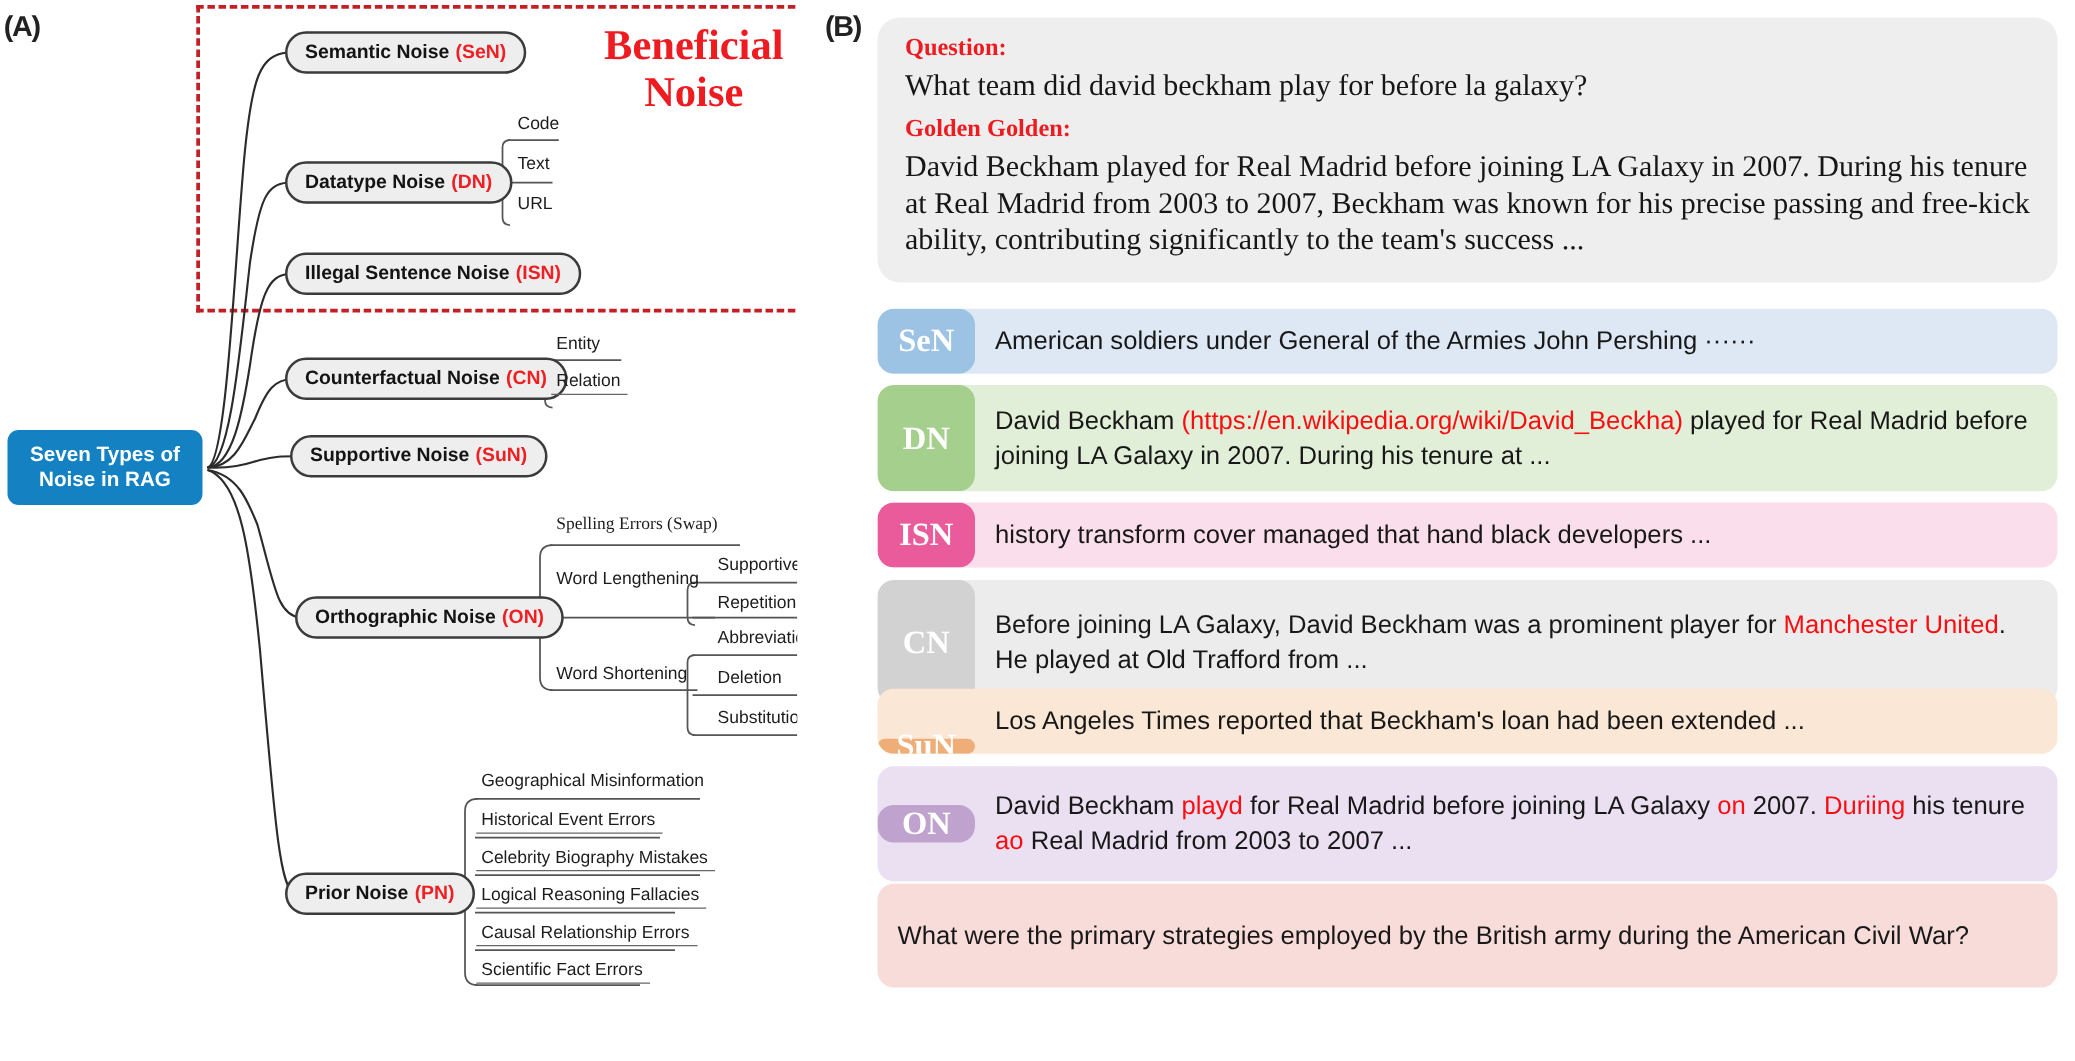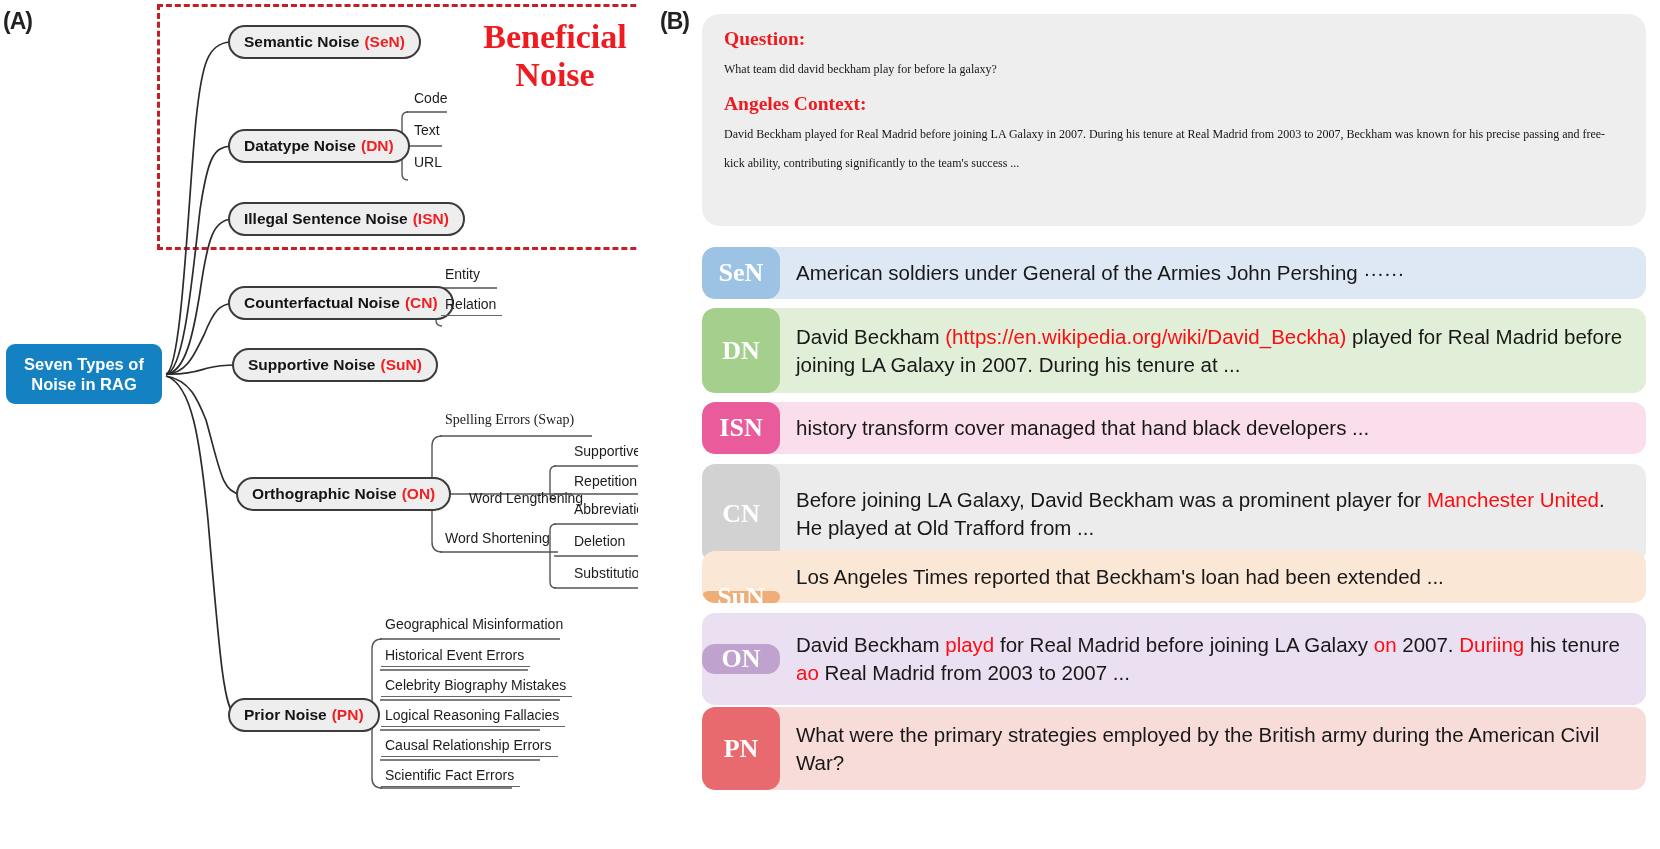--- a/index.html
+++ b/index.html
@@ -49,21 +49,21 @@
 
   svg.wires{position:absolute;left:0;top:0;width:638px;height:849px;overflow:visible;pointer-events:none;}
 
   
   #qbox{
     position:absolute;left:702px;top:14px;width:944px;height:212px;
     background:#eeeeee;border-radius:18px;box-sizing:border-box;padding:14px 22px 10px 22px;
     font-family:"Liberation Serif",serif;
   }
   #qbox .hdr{color:#ee1b20;font-weight:bold;font-size:19.5px;margin:0 0 5px 0;}
-  #qbox .body{color:#161616;font-size:12px;line-height:29px;margin:0 0 9px 0;}
+  #qbox .body{color:#161616;font-size:24px;line-height:29px;margin:0 0 9px 0;}
   #qbox .body.ctx{margin-bottom:0;}
 
   .noise-row{
     position:absolute;left:702px;width:944px;border-radius:13px;
     display:flex;align-items:stretch;overflow:hidden;
   }
   .tag{
     width:78px;flex:0 0 78px;border-radius:13px;
     display:flex;align-items:center;justify-content:center;
     color:#ffffff;font-family:"Liberation Serif",serif;font-weight:bold;font-size:26px;
@@ -172,21 +172,21 @@
     <div class="pill" style="left:232px;top:348px;">
       <span>Supportive Noise</span>
       <span class="abbr">(SuN)</span>
     </div>
 
     <div class="pill" style="left:236px;top:477px;">
       <span>Orthographic Noise</span>
       <span class="abbr">(ON)</span>
     </div>
     <div class="leaf" style="left:441px;top:412px;font-family:Liberation Serif, serif;">Spelling Errors (Swap)</div>
-    <div class="leaf" style="left:465px;top:454px;margin-top:36px;">Word Lengthening</div>
+    <div class="leaf" style="left:441px;top:454px;">Word Lengthening</div>
     <div class="leaf" style="left:441px;top:530px;">Word Shortening</div>
     <div class="leaf" style="left:570px;top:443px;">Supportive</div>
     <div class="leaf" style="left:570px;top:473px;">Repetition</div>
     <div class="leaf" style="left:570px;top:501px;">Abbreviation</div>
     <div class="leaf" style="left:570px;top:533px;">Deletion</div>
     <div class="leaf" style="left:570px;top:565px;">Substitution</div>
 
     <div class="pill" style="left:228px;top:698px;">
       <span>Prior Noise</span>
       <span class="abbr">(PN)</span>
@@ -202,21 +202,21 @@
   <div style="position:absolute;left:664px;top:4px;width:3px;height:247px;
               background:repeating-linear-gradient(to bottom,#c32026 0 16px,transparent 16px 24px,#c32026 24px 28px,transparent 28px 36px);"></div>
 
   <div id="panelB">
     <div class="panel-label" style="left:22px;top:8px;">(B)</div>
   </div>
 
   <div id="qbox">
     <div class="hdr">Question:</div>
     <div class="body">What team did david beckham play for before la galaxy?</div>
-    <div class="hdr">Angeles Context:</div>
+    <div class="hdr">Golden Golden:</div>
     <div class="body ctx">David Beckham played for Real Madrid before joining LA Galaxy in 2007. During his tenure at Real Madrid from 2003 to 2007, Beckham was known for his precise passing and free-kick ability, contributing significantly to the team's success ...</div>
   </div>
 
   <div id="rows-host">
       <div class="noise-row" style="top: 247px; height: 52px; background: rgb(221, 232, 244);">
         <div class="tag" style="background: rgb(156, 195, 227);">SeN</div>
         <div class="rowtext">
           <div><span>American soldiers under General of the Armies John Pershing ······</span></div>
         </div>
       </div>
@@ -244,20 +244,19 @@
           <div><span>Los Angeles Times reported that Beckham's loan had been extended ...</span></div>
         </div>
       </div>
       <div class="noise-row" style="top: 613px; height: 92px; background: rgb(235, 224, 241); align-items: center;">
         <div class="tag" style="background: rgb(191, 162, 205);">ON</div>
         <div class="rowtext">
           <div><span>David Beckham </span><span class="hi">playd</span><span> for Real Madrid before joining LA Galaxy </span><span class="hi">on</span><span> 2007. </span><span class="hi">Duriing</span><span> his tenure </span><span class="hi">ao</span><span> Real Madrid from 2003 to 2007 ...</span></div>
         </div>
       </div>
       <div class="noise-row" style="top: 707px; height: 83px; background: rgb(248, 220, 218);">
-        <div class="tag" style="background: rgb(232, 105, 110);">PN</div>
         <div class="rowtext">
           <div><span>What were the primary strategies employed by the British army during the American Civil War?</span></div>
         </div>
       </div>
     </div>
 
 </div>
 
 </body></html>

